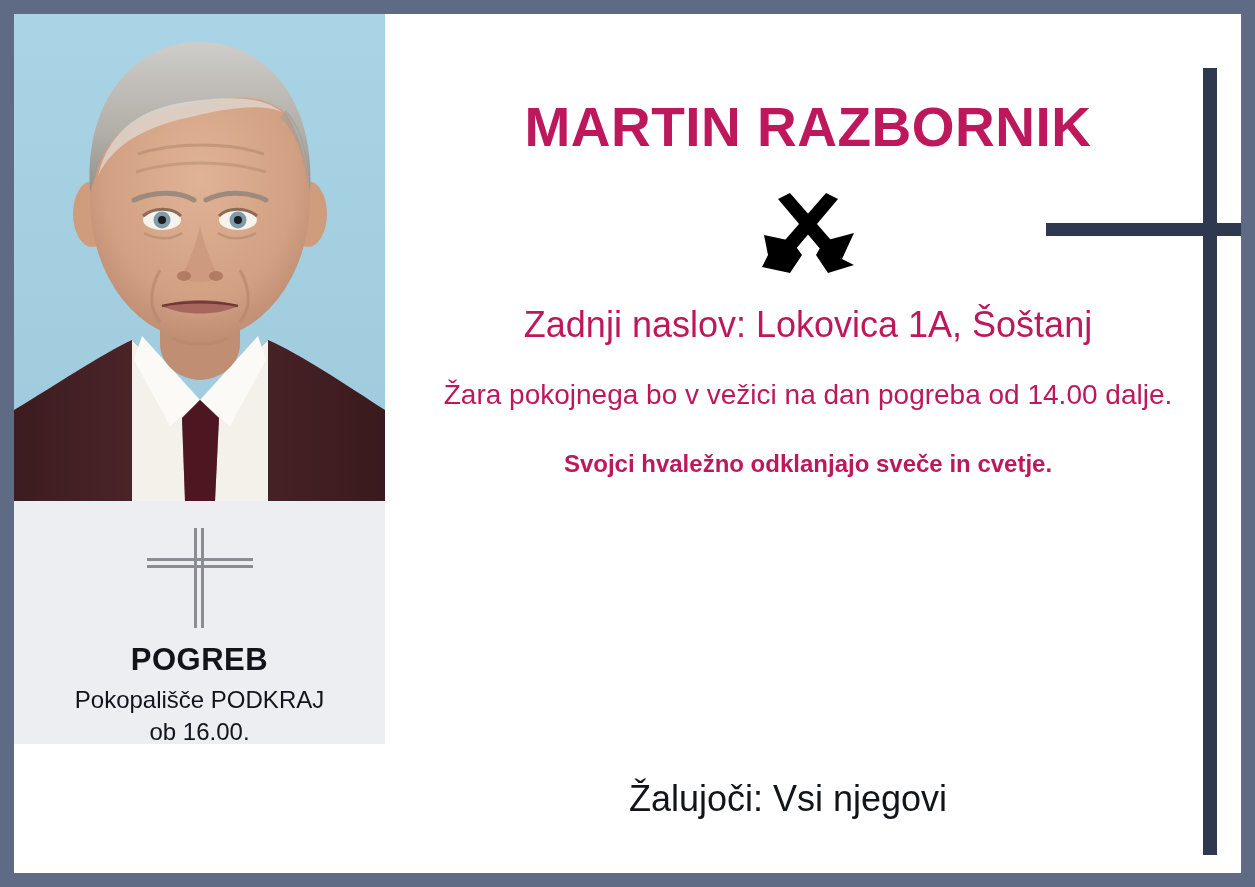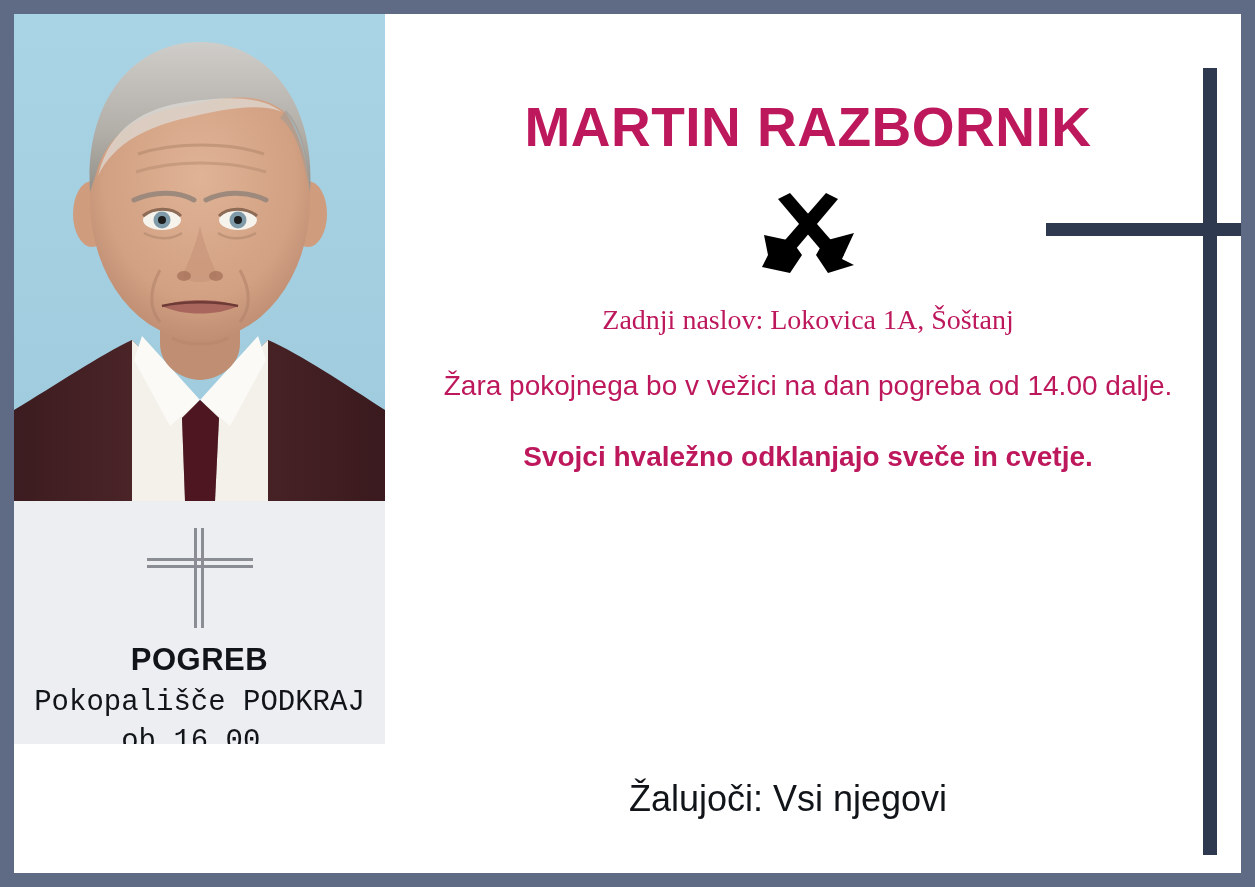--- a/index.html
+++ b/index.html
@@ -66,24 +66,23 @@
     text-align: center;
     color: #111418;
   }
   .funeral-title {
     font-size: 31px;
     font-weight: bold;
     letter-spacing: 0.5px;
     margin-bottom: 6px;
   }
   .funeral-line {
-    font-size: 29px;
+    font-size: 24px;
     line-height: 1.33;
     font-weight: normal;
-    font-family: Liberation Mono, monospace;
   }
 
   
   .right-area {
     position: absolute;
     left: 371px;
     top: 0;
     right: 0;
     bottom: 0;
     background: #ffffff;
@@ -132,33 +131,32 @@
     margin-top: 38px;
     height: 82px;
     display: flex;
     align-items: center;
     justify-content: center;
   }
   .miner-symbol svg { display: block; }
 
   .addr-line {
     margin-top: 28px;
-    font-size: 28px;
+    font-size: 36px;
     line-height: 1.2;
-    font-family: Liberation Serif, serif;
   }
   .urn-line {
     margin-top: 29px;
     font-size: 28px;
     line-height: 1.45;
     padding: 0 31px;
   }
   .refuse-line {
     margin-top: 34px;
-    font-size: 28px;
+    font-size: 24px;
     font-weight: bold;
     line-height: 1.2;
   }
 
   .mourners {
     position: absolute;
     left: 371px;
     top: 764px;
     width: 806px;
     text-align: center;

